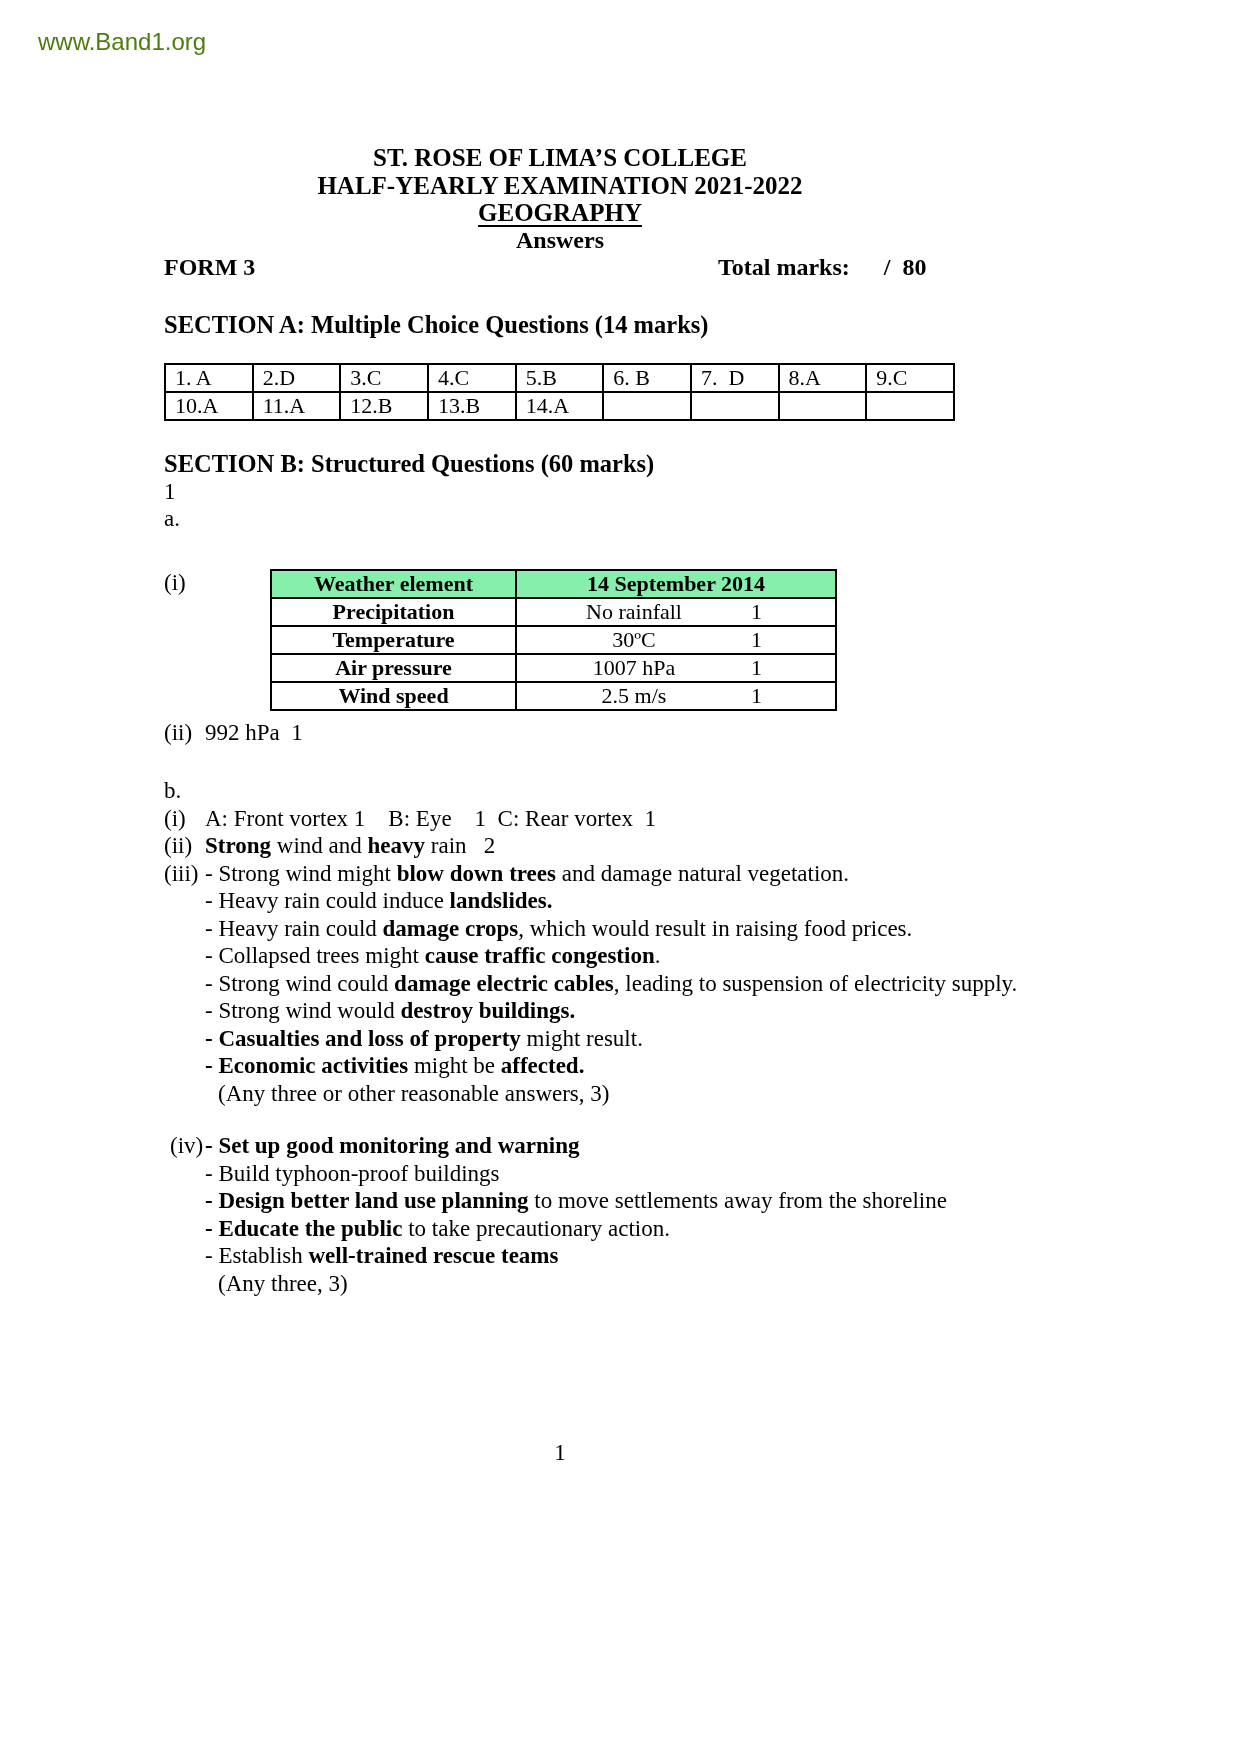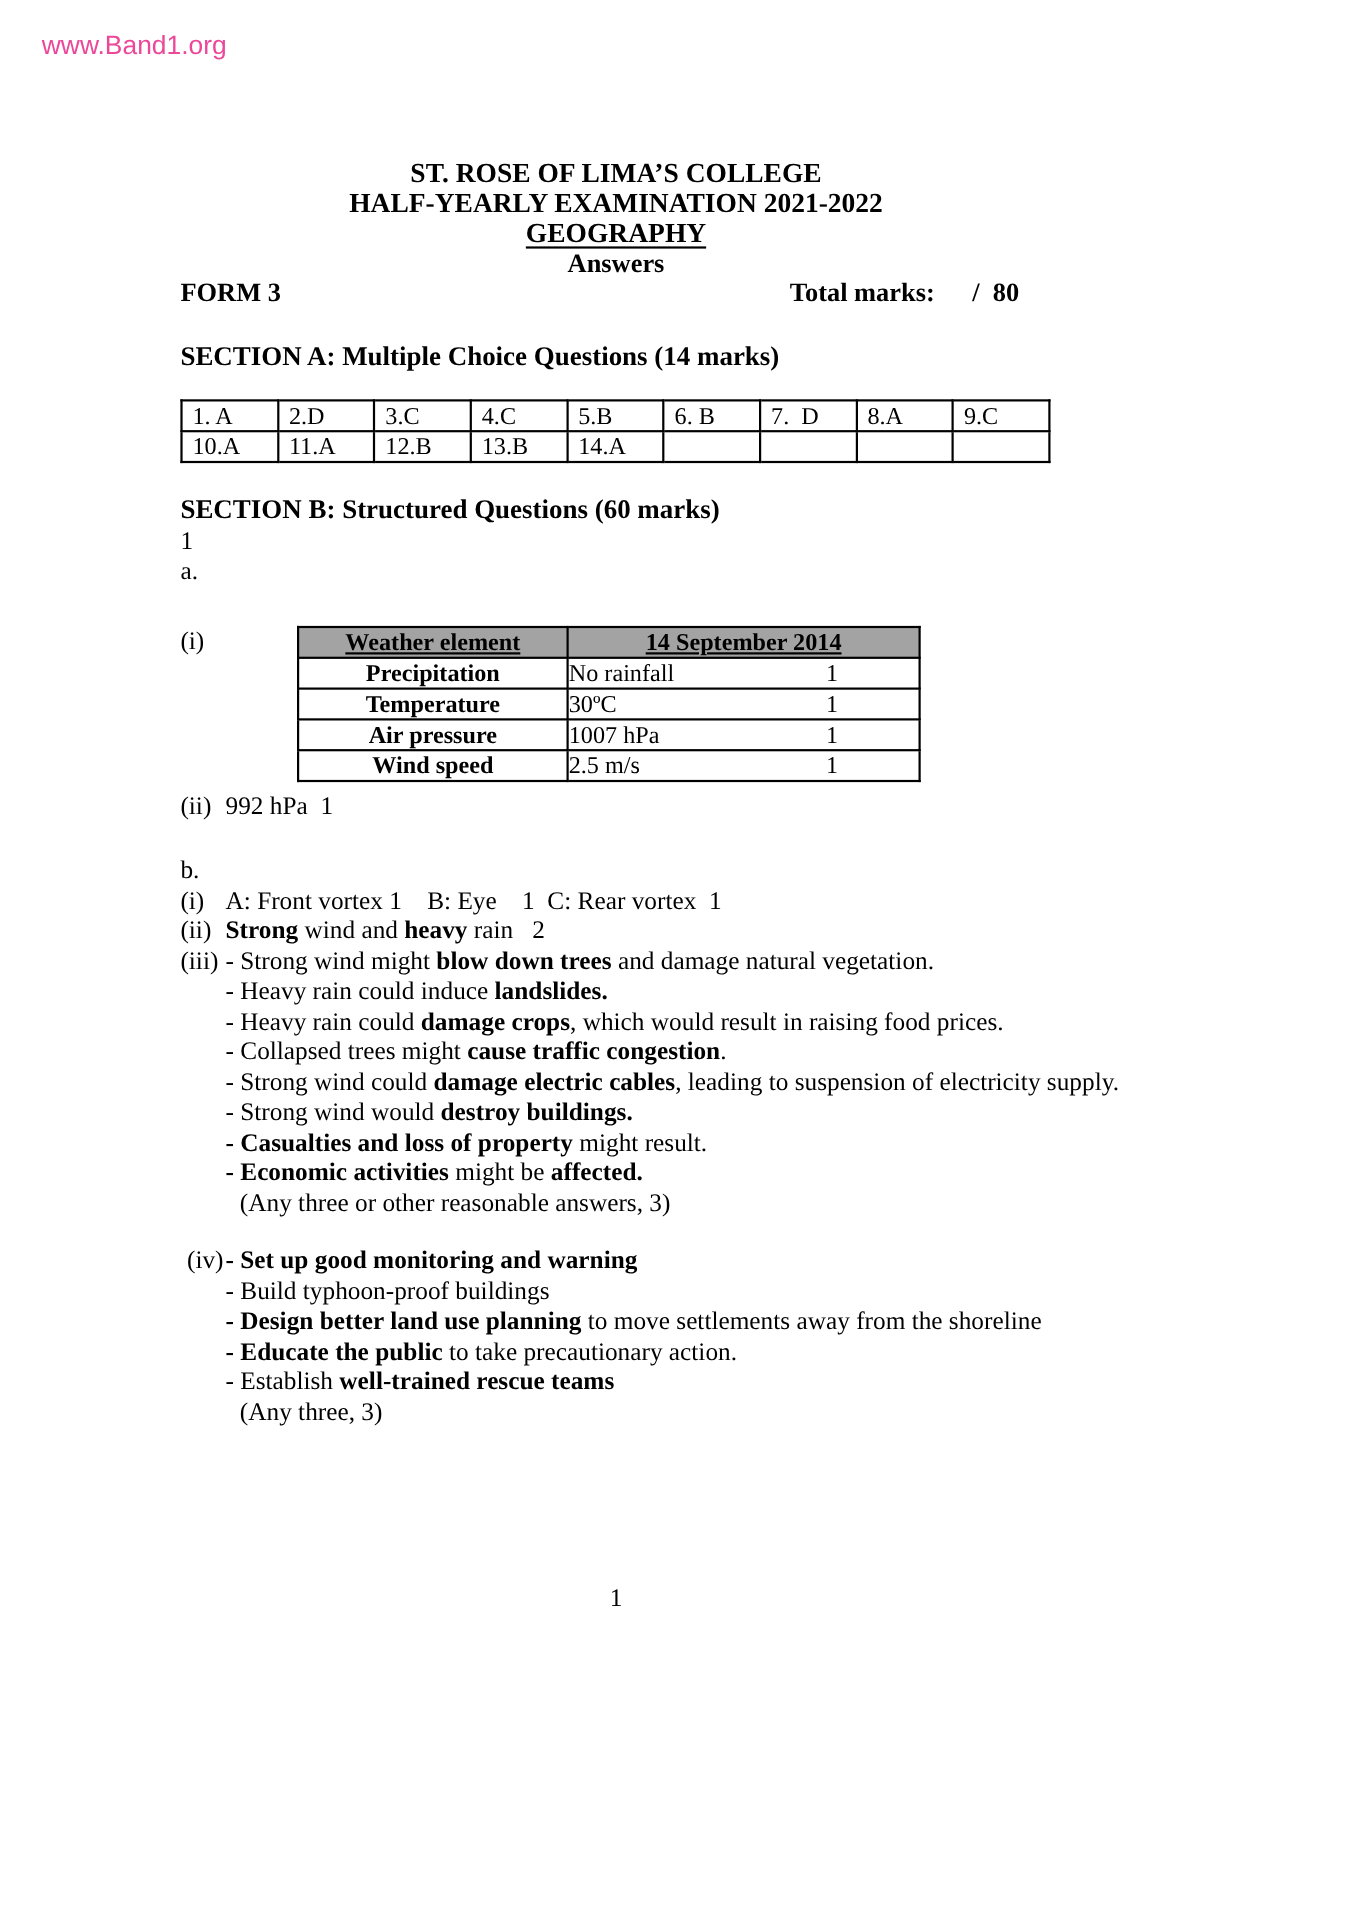--- a/index.html
+++ b/index.html
@@ -11,21 +11,21 @@
     font-family: "Liberation Serif", serif;
     position: relative;
     overflow: hidden;
   }
   .watermark {
     position: absolute;
     top: 28px;
     left: 38px;
     font-family: "Liberation Sans", sans-serif;
     font-size: 24px;
-    color: #ec4899;
+    color: #4d7c0f;
   }
   .content {
     position: absolute;
     top: 144px;
     left: 164px;
     width: 912px;
   }
   .title-block {
     width: 792px;
     text-align: center;
@@ -89,28 +89,27 @@
     table-layout: fixed;
   }
   .weather-table td {
     border: 2px solid #000;
     height: 26px;
     font-size: 22px;
     vertical-align: middle;
     padding: 0;
   }
   .wt-header td {
-    background: #a3a3a3;
+    background: #86efac;
     font-weight: bold;
     text-align: center;
-    text-decoration: underline;
   }
   .wt-el { font-weight: bold; text-align: center; }
   .val-wrap { display: flex; align-items: center; }
-  .val { flex: 1; }
+  .val { flex: 1; text-align: center; }
   .mark { width: 84px; text-align: left; }
   .a-ii-row { margin-top: 8px; }
   .b-label { margin-top: 31px; }
   .rich {
     font-size: 23px;
     line-height: 27.5px;
     white-space: pre-wrap;
   }
   .lines { flex: 1; }
   .line { padding-left: 13px; text-indent: -13px; }

